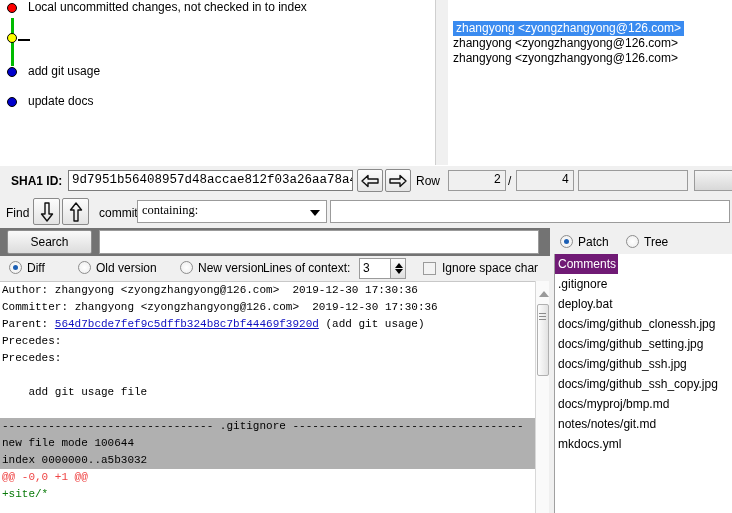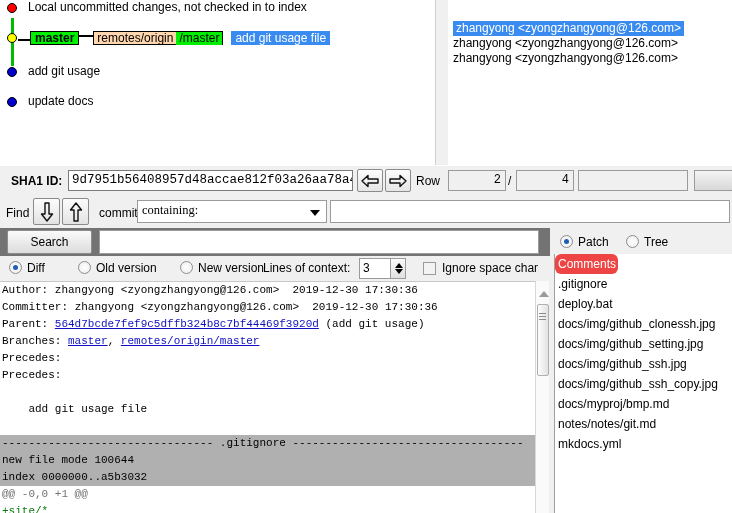--- a/index.html
+++ b/index.html
@@ -224,34 +224,34 @@
   .filelist {
     position: absolute; left: 554px; top: 254px; width: 178px; height: 259px;
     background: #ffffff; border-left: 1px solid #a0a0a0;
     overflow: hidden;
   }
   .filelist .fl-row {
     height: 20px; line-height: 20px; padding-left: 3px;
     font-size: 12px; white-space: nowrap;
   }
   .filelist .fl-row.sel {
-    background: #ef4444; color: #ffffff; display: inline-block; padding-right: 2px; border-radius: 6px;
+    background: #701a75; color: #ffffff; display: inline-block; padding-right: 2px;
   }
   .fl-rowwrap { height: 20px; }
 
   
   .diffpane {
     position: absolute; left: 0; top: 281px; width: 535px; height: 232px;
     background: #ffffff; overflow: hidden;
     font-family: "Liberation Mono", monospace; font-size: 11px;
     border-top: 1px solid #c8c8c8;
   }
   .dline { height: 17px; line-height: 17px; white-space: pre; padding-left: 2px; }
   .dline.gray { background: #b0b0b0; }
-  .dline.hunk { color: #737373; }
+  .dline.hunk { color: #ef4444; }
   .dline.add  { color: #0a7a0a; }
   .lnk { color: #1010c0; text-decoration: underline; }
   .scrollbar {
     position: absolute; left: 535px; top: 281px; width: 14px; height: 232px;
     background: #fafafa; border-left: 1px solid #d8d8d8;
   }
   .sb-arrow-up {
     position: absolute; left: 3px; top: 10px; width: 0; height: 0;
     border-left: 5px solid transparent; border-right: 5px solid transparent;
     border-bottom: 6px solid #9a9a9a;
@@ -282,23 +282,20 @@
           <div class="node red"></div>
         </div>
         <div class="ctext">Local uncommitted changes, not checked in to index</div>
       </div>
 
       <div class="crow" style="top:15px;height:17px;">
         <div class="graph-col" style="height:17px;">
           <div class="node yellow" style="top:3px;"></div>
         </div>
         <div class="hline" style="left:18px;top:9px;width:12px;"></div>
-        <div class="ctext" style="left:30px;top:1px;">
-          <span class="reflabel ref-green">master</span><span class="ref-connector"></span><span class="reflabel ref-remote"><span class="part-a">remotes/origin</span><span class="part-b">/master</span></span><span class="subj-sel">add git usage file</span>
-        </div>
       </div>
 
       <div class="crow" style="top:32px;">
         <div class="graph-col">
           <div class="node blue"></div>
         </div>
         <div class="ctext">add git usage</div>
       </div>
 
       <div class="crow" style="top:47px;">
@@ -412,21 +409,20 @@
     <div class="fl-row">mkdocs.yml</div>
   </div>
 
   <div class="diffpane">
     <div class="dline"><span>Author: </span><span>zhangyong &lt;zyongzhangyong@126.com&gt;</span><span>  2019-12-30 17:30:36</span></div>
 
     <div class="dline"><span>Committer: </span><span>zhangyong &lt;zyongzhangyong@126.com&gt;</span><span>  2019-12-30 17:30:36</span></div>
 
     <div class="dline"><span>Parent: </span><span class="lnk">564d7bcde7fef9c5dffb324b8c7bf44469f3920d</span><span> (add git usage)</span></div>
 
-    <div class="dline"><span>Branches: </span><span class="lnk">master</span><span>, </span><span class="lnk">remotes/origin/master</span></div>
 
     <div class="dline">Precedes:</div>
     <div class="dline">Precedes:</div>
     <div class="dline"></div>
     <div class="dline">    add git usage file</div>
     <div class="dline"></div>
 
     <div class="dline gray">-------------------------------- .gitignore -----------------------------------</div>
     <div class="dline gray">new file mode 100644</div>
     <div class="dline gray">index 0000000..a5b3032</div>

